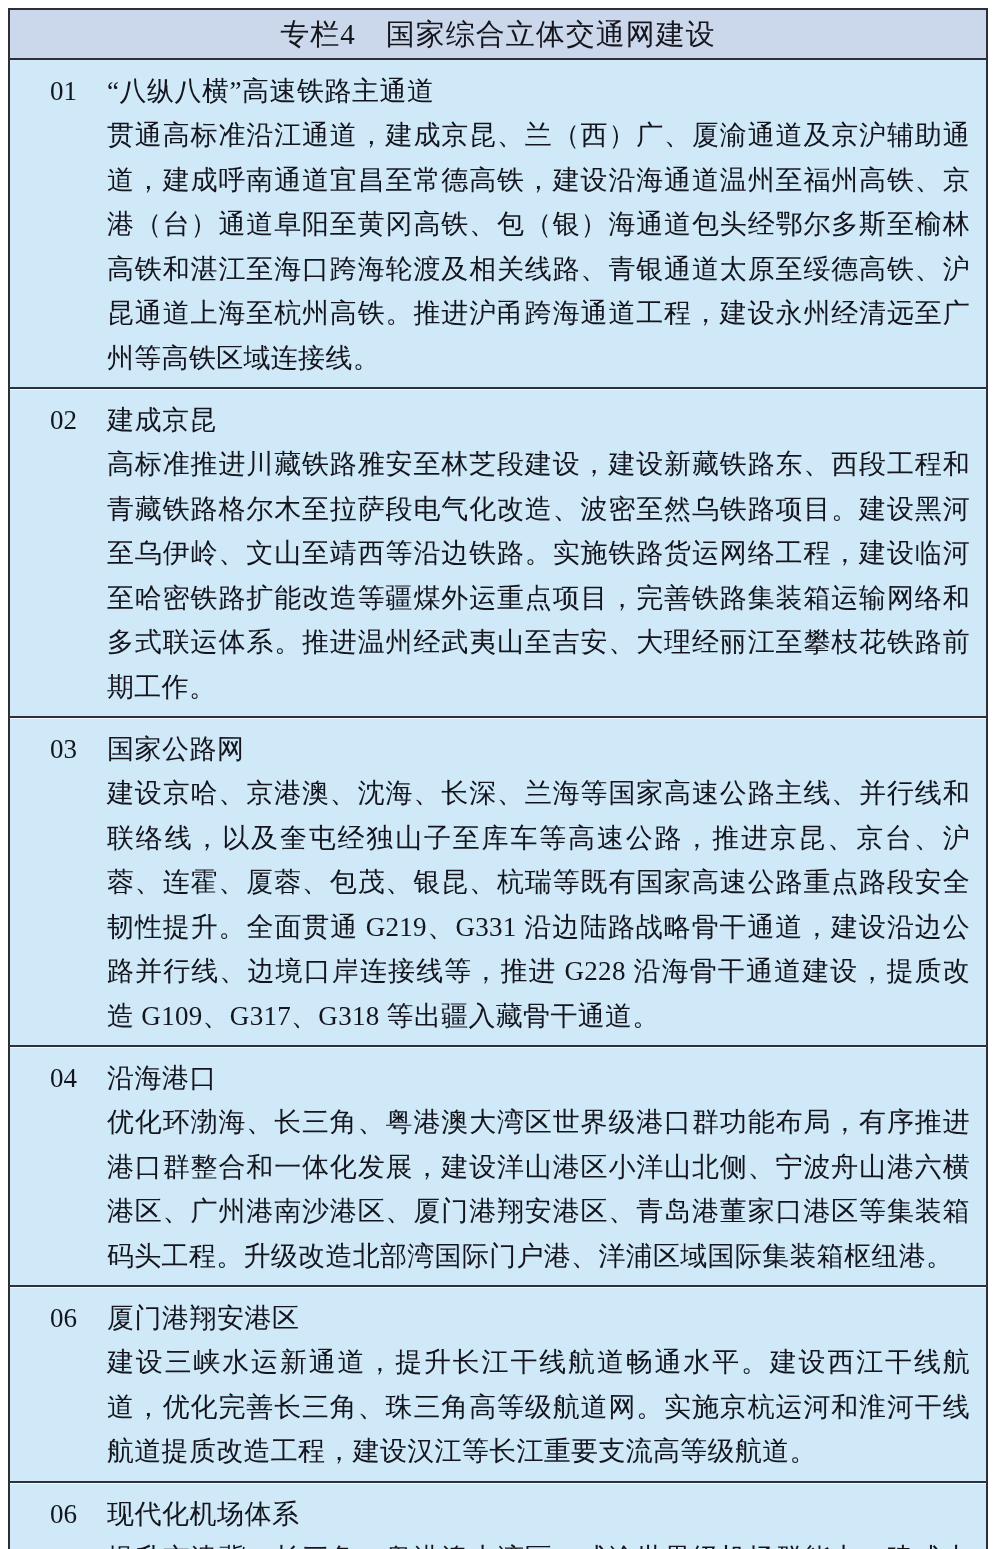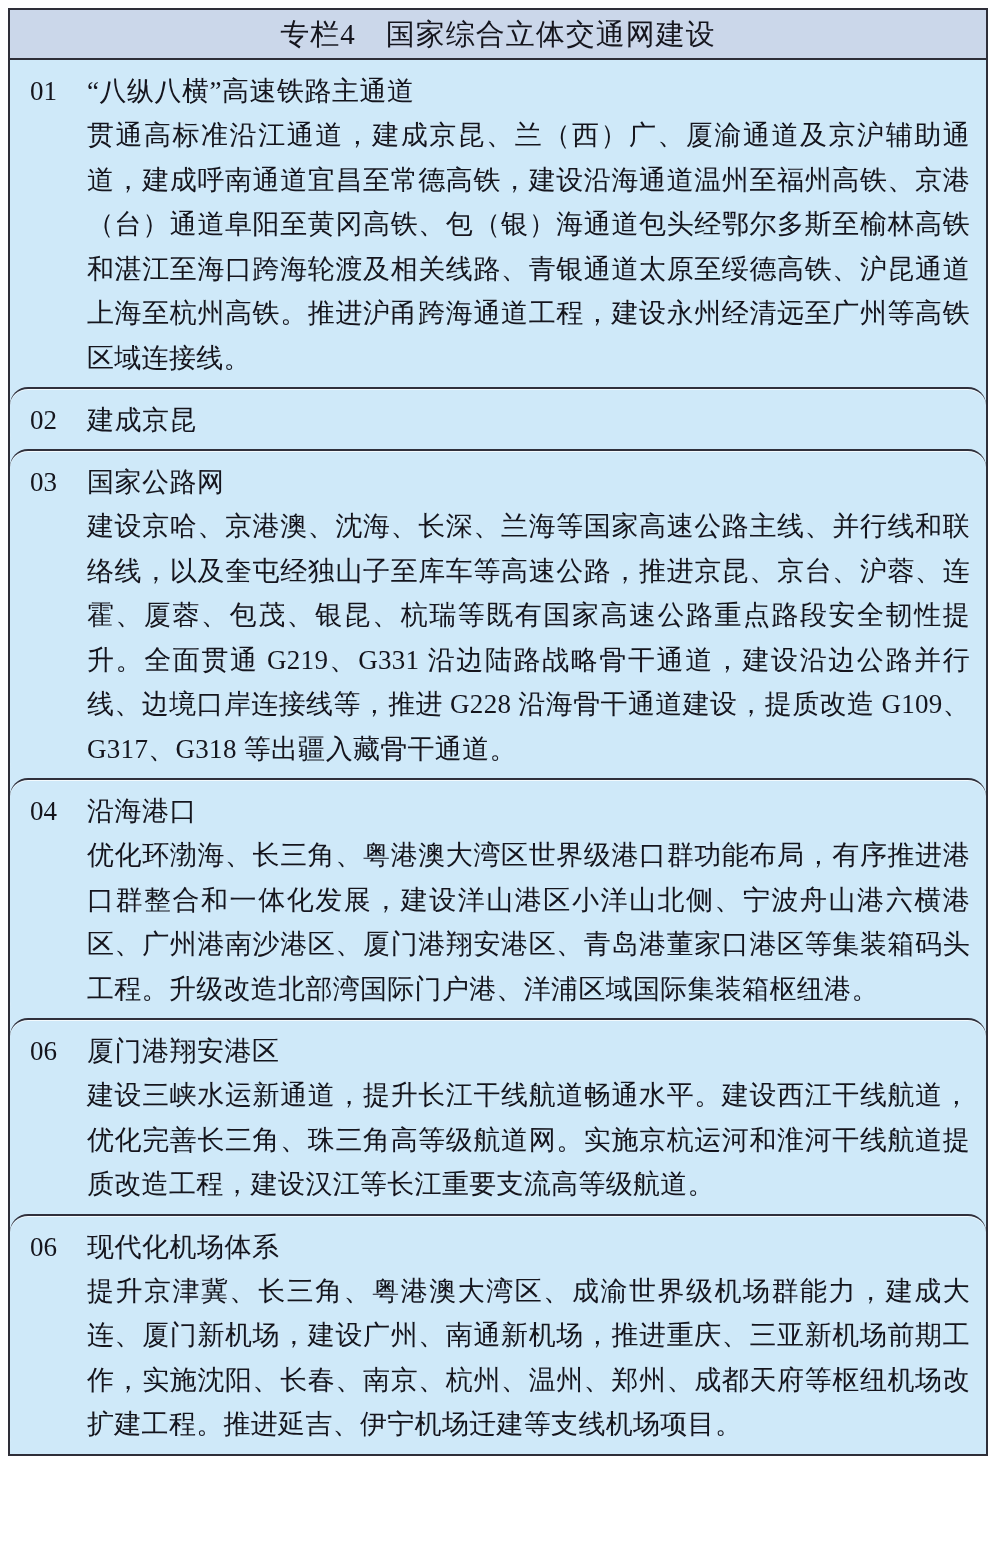--- a/index.html
+++ b/index.html
@@ -25,26 +25,25 @@
     text-align: center;
     font-size: 29px;
     font-weight: normal;
     letter-spacing: 1px;
     border-bottom: 2px solid #2e2e38;
   }
   .sections {
     background: #cfe9f9;
   }
   .section {
-    padding: 9px 16px 7px 20px;
+    padding: 9px 16px 7px 40px;
   }
   .section + .section {
     border-top: 2px solid #30303c;
     box-shadow: inset 0 1px 0 rgba(255,255,255,0.75);
-    border-radius: 18px;
   }
   .section-head {
     display: flex;
     align-items: baseline;
     line-height: 44px;
     font-size: 27px;
   }
   .section-num {
     width: 57px;
     flex: 0 0 57px;
@@ -76,20 +75,21 @@
         <span class="section-title">“八纵八横”高速铁路主通道</span>
       </div>
       <p class="section-body">贯通高标准沿江通道，建成京昆、兰（西）广、厦渝通道及京沪辅助通道，建成呼南通道宜昌至常德高铁，建设沿海通道温州至福州高铁、京港（台）通道阜阳至黄冈高铁、包（银）海通道包头经鄂尔多斯至榆林高铁和湛江至海口跨海轮渡及相关线路、青银通道太原至绥德高铁、沪昆通道上海至杭州高铁。推进沪甬跨海通道工程，建设永州经清远至广州等高铁区域连接线。</p>
     </section>
 
     <section class="section">
       <div class="section-head">
         <span class="section-num">02</span>
         <span class="section-title">建成京昆</span>
       </div>
+      <p class="section-body">高标准推进川藏铁路雅安至林芝段建设，建设新藏铁路东、西段工程和青藏铁路格尔木至拉萨段电气化改造、波密至然乌铁路项目。建设黑河至乌伊岭、文山至靖西等沿边铁路。实施铁路货运网络工程，建设临河至哈密铁路扩能改造等疆煤外运重点项目，完善铁路集装箱运输网络和多式联运体系。推进温州经武夷山至吉安、大理经丽江至攀枝花铁路前期工作。</p>
     </section>
 
     <section class="section">
       <div class="section-head">
         <span class="section-num">03</span>
         <span class="section-title">国家公路网</span>
       </div>
       <p class="section-body">建设京哈、京港澳、沈海、长深、兰海等国家高速公路主线、并行线和联络线，以及奎屯经独山子至库车等高速公路，推进京昆、京台、沪蓉、连霍、厦蓉、包茂、银昆、杭瑞等既有国家高速公路重点路段安全韧性提升。全面贯通 G219、G331 沿边陆路战略骨干通道，建设沿边公路并行线、边境口岸连接线等，推进 G228 沿海骨干通道建设，提质改造 G109、G317、G318 等出疆入藏骨干通道。</p>
     </section>
 

